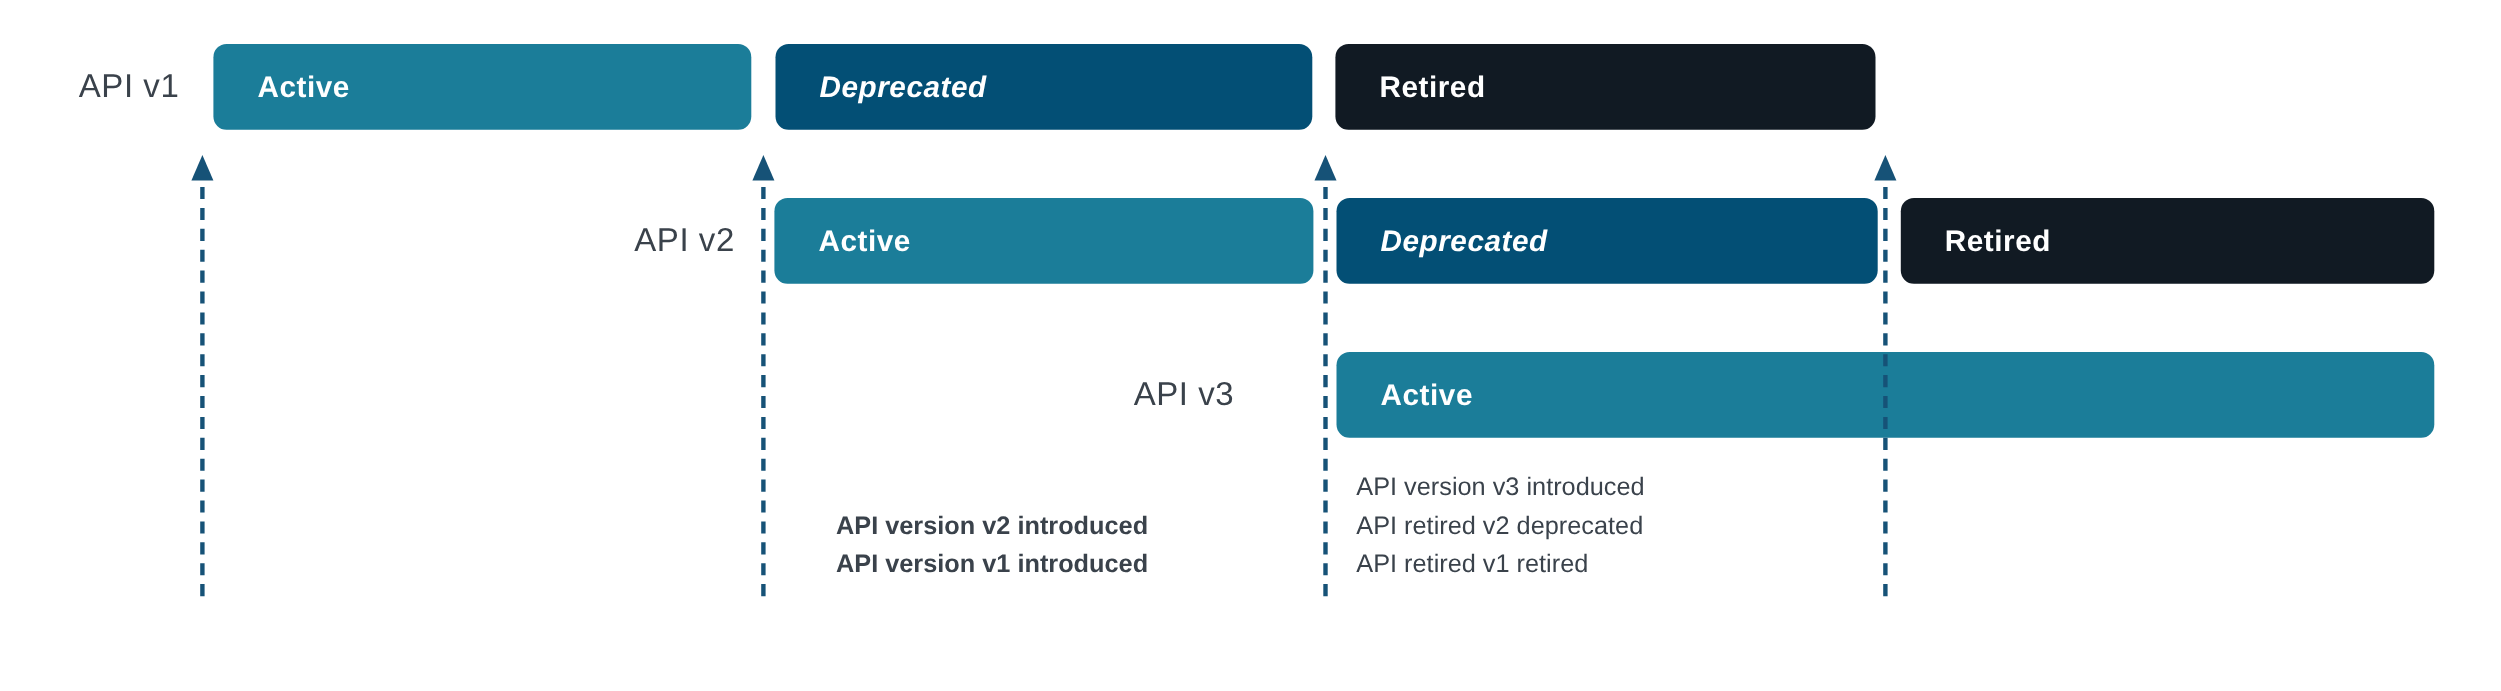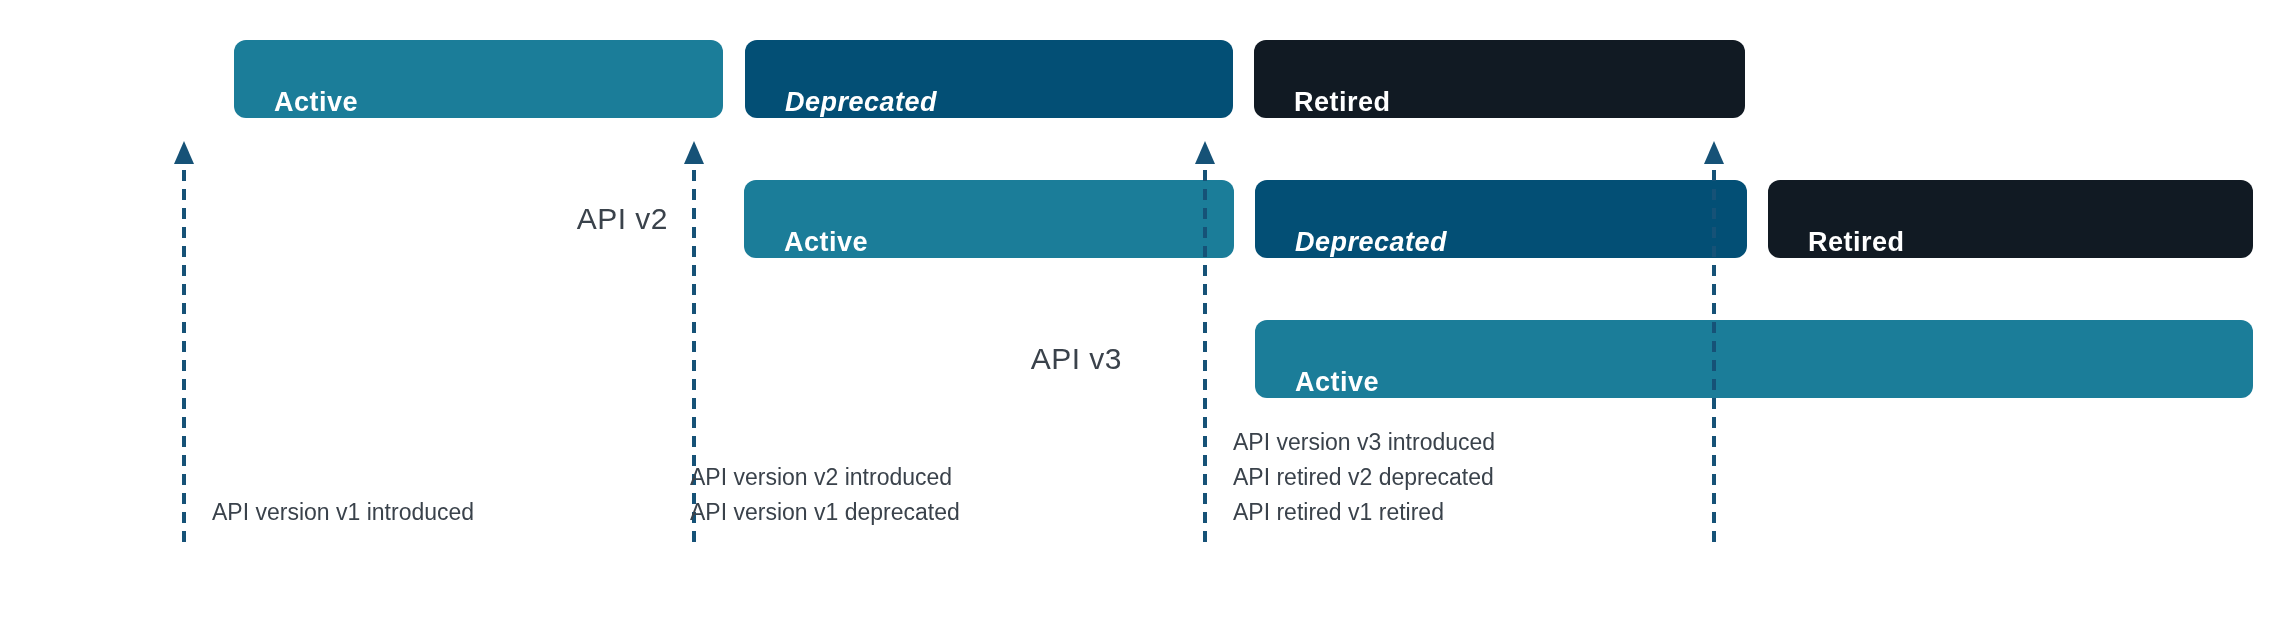--- a/index.html
+++ b/index.html
@@ -27,28 +27,27 @@
     font-weight: 500;
     color: var(--c-text, #3a424b);
     letter-spacing: 0.5px;
   }
   
   .bar {
     position: absolute;
     height: 78px;
     border-radius: 12px;
     display: flex;
-    align-items: flex-end;
+    align-items: center;
     box-sizing: border-box;
     padding-left: 40px;
     color: #ffffff;
     font-size: 27px;
     font-weight: 700;
     letter-spacing: 0.5px;
-    margin-left: 40px;
   }
   .bar[data-phase="active"]     { background: var(--c-active, #1b7d99); }
   .bar[data-phase="deprecated"] { background: var(--c-deprecated, #034f75); font-style: italic; }
   .bar[data-phase="retired"]    { background: var(--c-retired, #111a23); }
   .row1 { top: 40px; }
   .row2 { top: 180px; }
   .row3 { top: 320px; }
   
   .arrow {
     position: absolute;
@@ -65,20 +64,21 @@
     line-height: 35px;
     color: var(--c-text, #3a424b);
     white-space: nowrap;
   }
 </style>
 </head>
 <body>
 
 <div class="canvas">
 
+  <div class="row-label" style="left:13px;  top:40px;">API v1</div>
   <div class="row-label" style="left:518px; top:180px;text-align:center;">API v2</div>
   <div class="row-label" style="left:972px;top:320px;">API v3</div>
 
   <div class="bar row1" style="left:194px;  width:489px;" data-phase="active">
     <span>Active</span>
   </div>
   <div class="bar row1" style="left:705px;  width:488px;" data-phase="deprecated">
     <span>Deprecated</span>
   </div>
   <div class="bar row1" style="left:1214px; width:491px;" data-phase="retired">
@@ -125,26 +125,23 @@
   </div>
   <div class="arrow" style="left:1703px;">
     <span>
       <svg width="22" height="410" viewBox="0 0 22 410">
         <path d="M11 1 L21 24 L1 24 Z" fill="#165277"></path>
         <line x1="11" y1="30" x2="11" y2="408" stroke="#165277" stroke-width="4" stroke-dasharray="11 8"></line>
       </svg>
     </span>
   </div>
 
-  <div class="annotation" style="left:212px;">
+  <div class="annotation" style="left:760px;font-weight:bold;">
+    <div>API version v2 introduced</div>
     <div>API version v1 introduced</div>
-  </div>
-  <div class="annotation" style="left:690px;">
-    <div>API version v2 introduced</div>
-    <div>API version v1 deprecated</div>
   </div>
   <div class="annotation" style="left:1233px;">
     <div>API version v3 introduced</div>
     <div>API retired v2 deprecated</div>
     <div>API retired v1 retired</div>
   </div>
 
 </div>
 
 </body></html>

